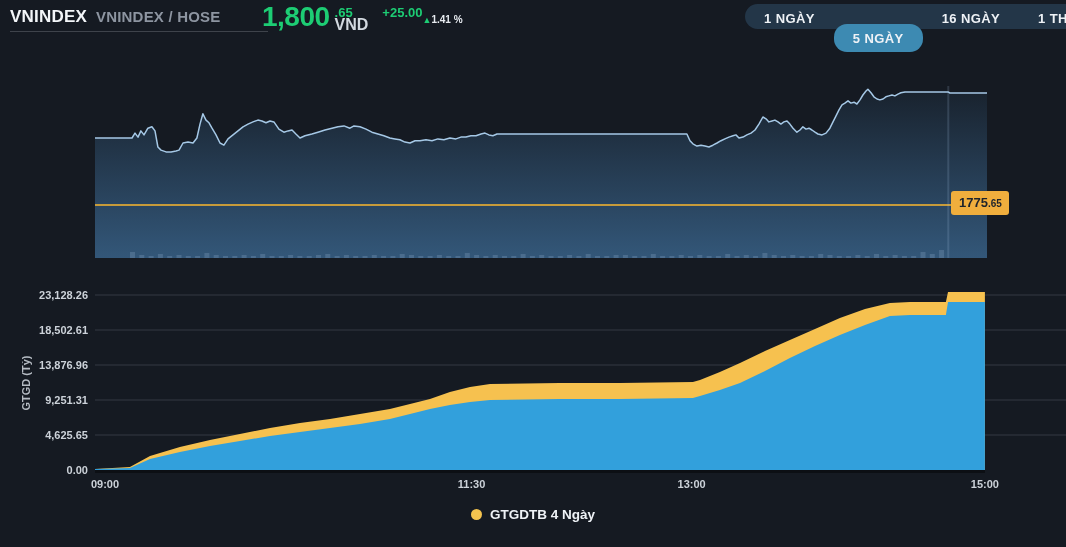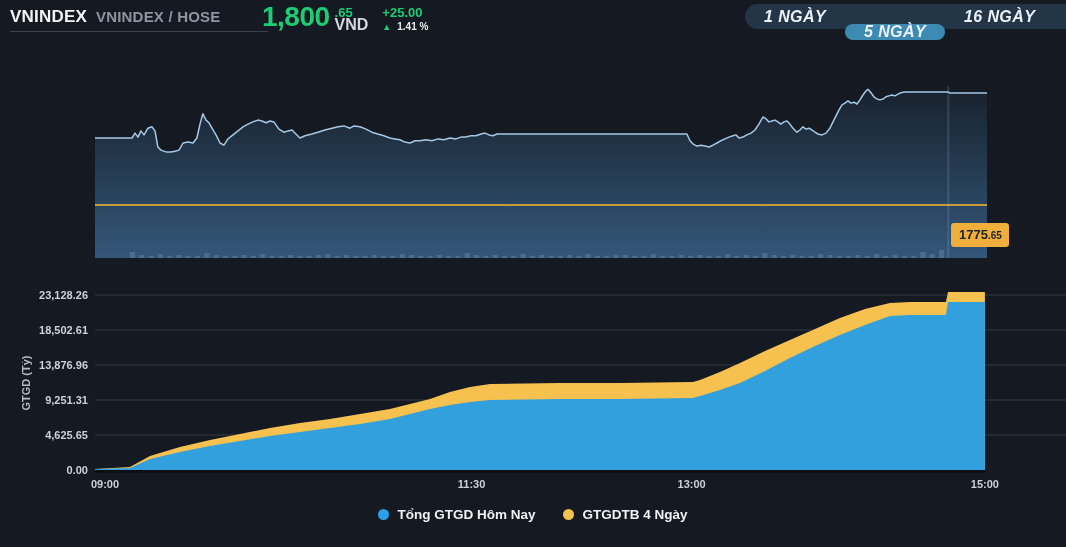--- a/index.html
+++ b/index.html
@@ -10,34 +10,34 @@
   .title-block { position:absolute; left:10px; top:7px; display:flex; align-items:baseline; }
   .title { font-size:17px; font-weight:700; color:#f3f6f9; letter-spacing:.2px; }
   .subtitle { margin-left:9px; font-size:15px; font-weight:700; color:#8d95a1; letter-spacing:.2px; }
   .hline { position:absolute; left:10px; top:31px; width:258px; height:1px; background:#3e434b; }
 
   .price-block { position:absolute; left:262px; top:2px; display:flex; }
   .price-num { font-size:28px; line-height:30px; font-weight:800; color:#1dcd74; letter-spacing:-.5px; }
   .price-frac-col { display:flex; flex-direction:column; margin-left:5px; margin-top:4px; }
   .price-frac { font-size:13px; font-weight:700; color:#1dcd74; line-height:13px; }
   .price-cur { font-size:16px; font-weight:700; color:#d3d9e0; line-height:12px; }
-  .chg-col { display:flex; flex-direction:column; margin-left:14px; margin-top:4px; }
+  .chg-col { display:flex; flex-direction:row; margin-left:14px; margin-top:4px; }
   .chg { font-size:13px; font-weight:700; color:#1dcd74; line-height:13px; }
   .chg-pct-row { display:flex; align-items:center; margin-top:2px; }
   .up-arrow { font-size:9px; color:#1dcd74; line-height:10px; }
-  .chg-pct { font-size:10px; font-weight:600; color:#e7ebf0; margin-left:6px; line-height:12px; }
+  .chg-pct { font-size:10px; font-weight:600; color:#e7ebf0; line-height:12px; }
 
   .btn-group { position:absolute; left:745px; top:4px; height:25px; background:#233648; border-radius:13px; display:flex; align-items:stretch; }
-  .btn { padding:8px 19px; display:flex; align-items:center; font-size:16px; font-weight:700; color:#eef2f6; letter-spacing:.4px; border-radius:13px; cursor:pointer; white-space:nowrap;font-style:italic; }
+  .btn { padding:14px 19px; display:flex; align-items:center; font-size:13px; font-weight:700; color:#eef2f6; letter-spacing:.4px; border-radius:13px; cursor:pointer; white-space:nowrap; }
   .btn.active { background:#3d8ab2;margin-top:20px; }
 
   #price-svg { position:absolute; left:0; top:46px; }
   #value-svg { position:absolute; left:0; top:280px; }
 
-  .ref-label { position:absolute; left:951px; top:191px; background:#f0ae3d; color:#1d232c; border-radius:3px; padding:3px 7px 3px 8px; line-height:16px; white-space:nowrap;margin-top:32px; }
+  .ref-label { position:absolute; left:951px; top:191px; background:#f0ae3d; color:#1d232c; border-radius:3px; padding:3px 7px 3px 8px; line-height:16px; white-space:nowrap; }
   .ref-int { font-size:13px; font-weight:700; }
   .ref-frac { font-size:10px; font-weight:700; }
 
   .legend { position:absolute; left:0; top:507px; width:1066px; display:flex; justify-content:center; align-items:center; gap:28px; }
   .legend-item { display:flex; align-items:center; gap:8px; cursor:pointer; }
   .dot { width:11px; height:11px; border-radius:50%; }
   .legend-label { font-size:13.5px; font-weight:600; color:#eef2f6; }
 </style>
 </head>
 <body>
@@ -194,20 +194,16 @@
     <text x="88" y="19.0" text-anchor="end" fill="#ccd2d9" font-size="11" font-weight="700" font-family="&quot;Liberation Sans&quot;,&quot;DejaVu Sans&quot;,sans-serif">23,128.26</text>
     <text x="105.0" y="208" text-anchor="middle" fill="#ccd2d9" font-size="11" font-weight="700" font-family="&quot;Liberation Sans&quot;,&quot;DejaVu Sans&quot;,sans-serif">09:00</text>
     <text x="471.6" y="208" text-anchor="middle" fill="#ccd2d9" font-size="11" font-weight="700" font-family="&quot;Liberation Sans&quot;,&quot;DejaVu Sans&quot;,sans-serif">11:30</text>
     <text x="691.6" y="208" text-anchor="middle" fill="#ccd2d9" font-size="11" font-weight="700" font-family="&quot;Liberation Sans&quot;,&quot;DejaVu Sans&quot;,sans-serif">13:00</text>
     <text x="984.9" y="208" text-anchor="middle" fill="#ccd2d9" font-size="11" font-weight="700" font-family="&quot;Liberation Sans&quot;,&quot;DejaVu Sans&quot;,sans-serif">15:00</text>
     <text transform="translate(30,103) rotate(-90)" text-anchor="middle" fill="#b6bcc4" font-size="11" font-weight="600" font-family="&quot;Liberation Sans&quot;,&quot;DejaVu Sans&quot;,sans-serif">GTGD (Tỷ)</text>
   </svg>
 
 <div class="legend">
   <div class="legend-item">
-    <span class="dot" style="background: rgb(43, 160, 232);"></span>
-    <span class="legend-label">Tổng GTGD Hôm Nay</span>
-  </div>
-  <div class="legend-item">
     <span class="dot" style="background: rgb(244, 195, 79);"></span>
     <span class="legend-label">GTGDTB 4 Ngày</span>
   </div>
 </div>
 
 </body></html>

